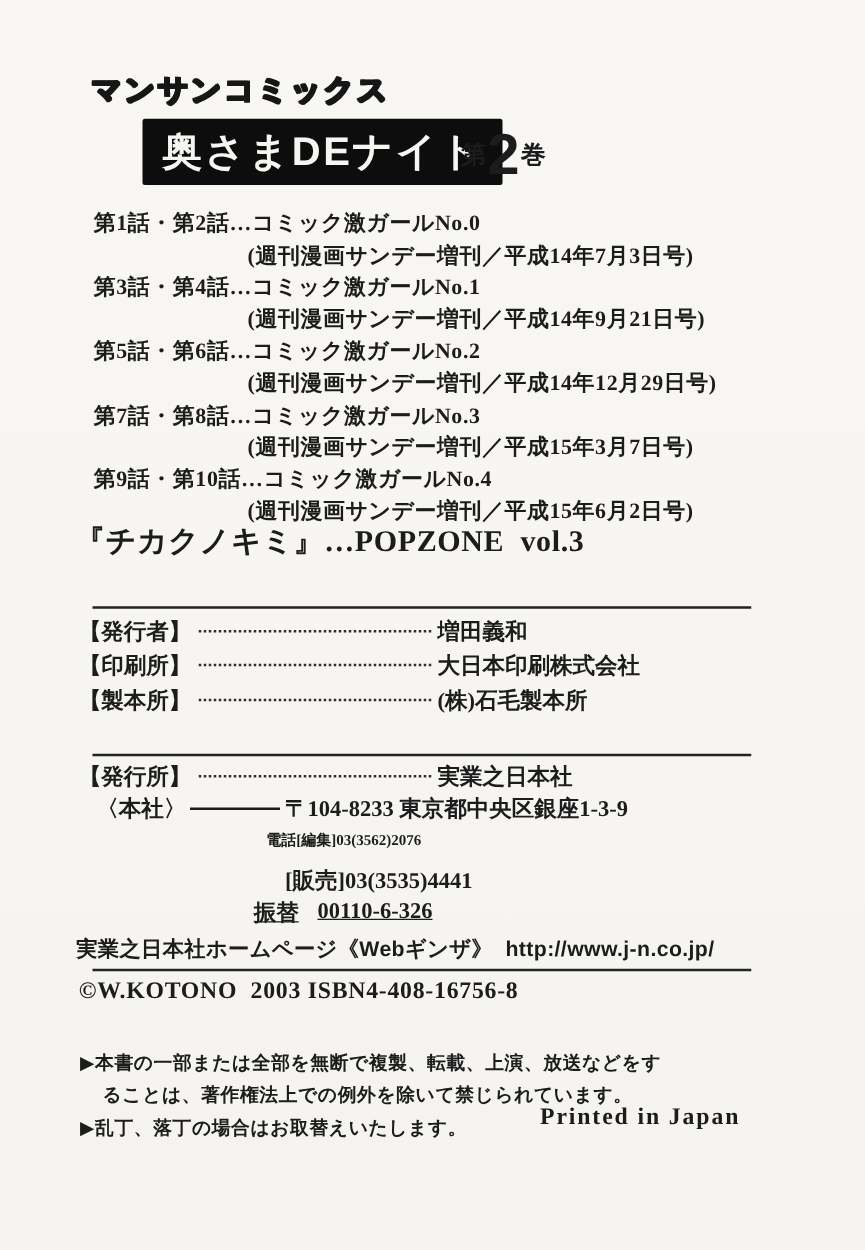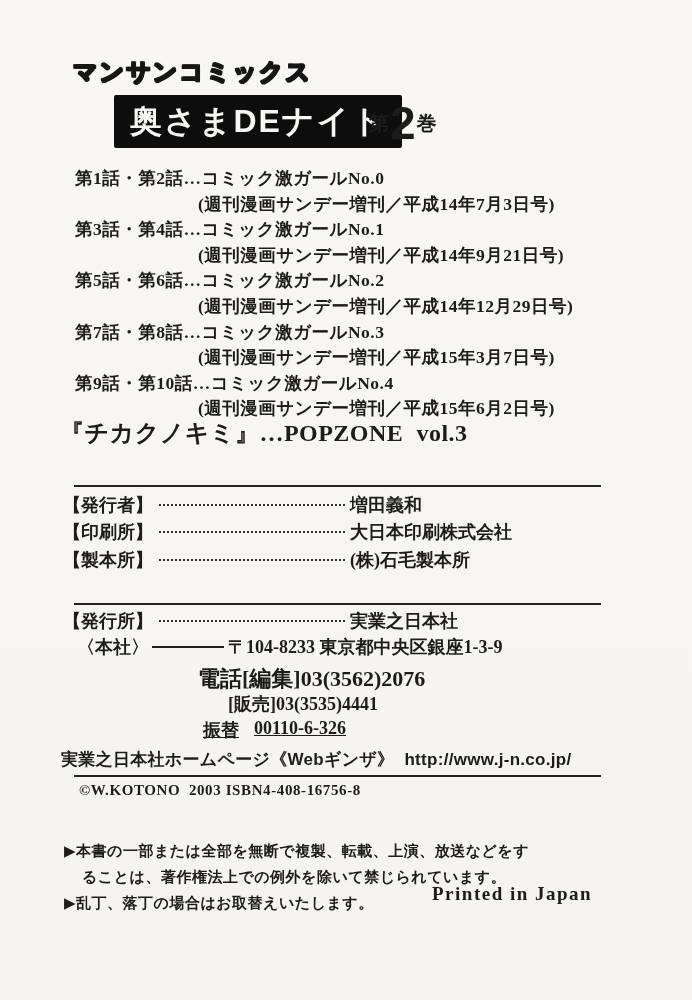--- a/index.html
+++ b/index.html
@@ -68,30 +68,30 @@
 
   .pub-row { left:63px; top:607px; width:537px; }
 
   .office {
     left:77px; top:633px; height:28px;
     display:flex; align-items:center;
     font-size:18px; font-weight:700; white-space:nowrap;
   }
   .office-dash { width:72px; height:2.5px; background:#1c1c1c; margin:0 4px 0 3px; }
 
-  .phone-editorial { left:198px; top:664px; font-size:22px; font-weight:700; white-space:nowrap; }
+  .phone-editorial { left:213px; top:664px; font-size:12px; font-weight:700; white-space:nowrap; }
   .phone-sales     { left:228px; top:692px; font-size:18px; font-weight:700; white-space:nowrap; }
   .postal          { left:203px; top:718px; display:flex; gap:15px; font-size:18px; font-weight:700; white-space:nowrap;text-decoration:underline; }
   .homepage {
     left:61px; top:748px;
     font-family:"Liberation Sans","DejaVu Sans",sans-serif;
     font-size:17px; font-weight:700; letter-spacing:0.3px; white-space:pre;
   }
 
-  .copyright { left:79px; top:782px; font-size:15px; font-weight:700; letter-spacing:0.6px; white-space:pre; }
+  .copyright { left:63px; top:782px; font-size:19px; font-weight:700; letter-spacing:0.6px; white-space:pre; }
 
   .notices { left:64px; top:839px; font-size:15px; font-weight:700; line-height:25.5px; letter-spacing:0.5px; white-space:nowrap; }
   .notices .cont { padding-left:18px; }
   .notices .n2 { margin-top:1px; }
 
   .printed {
     left:420px; top:883px;
     font-size:19px; font-weight:700; letter-spacing:1.5px; white-space:nowrap;margin-left:12px;
   }
 </style>

